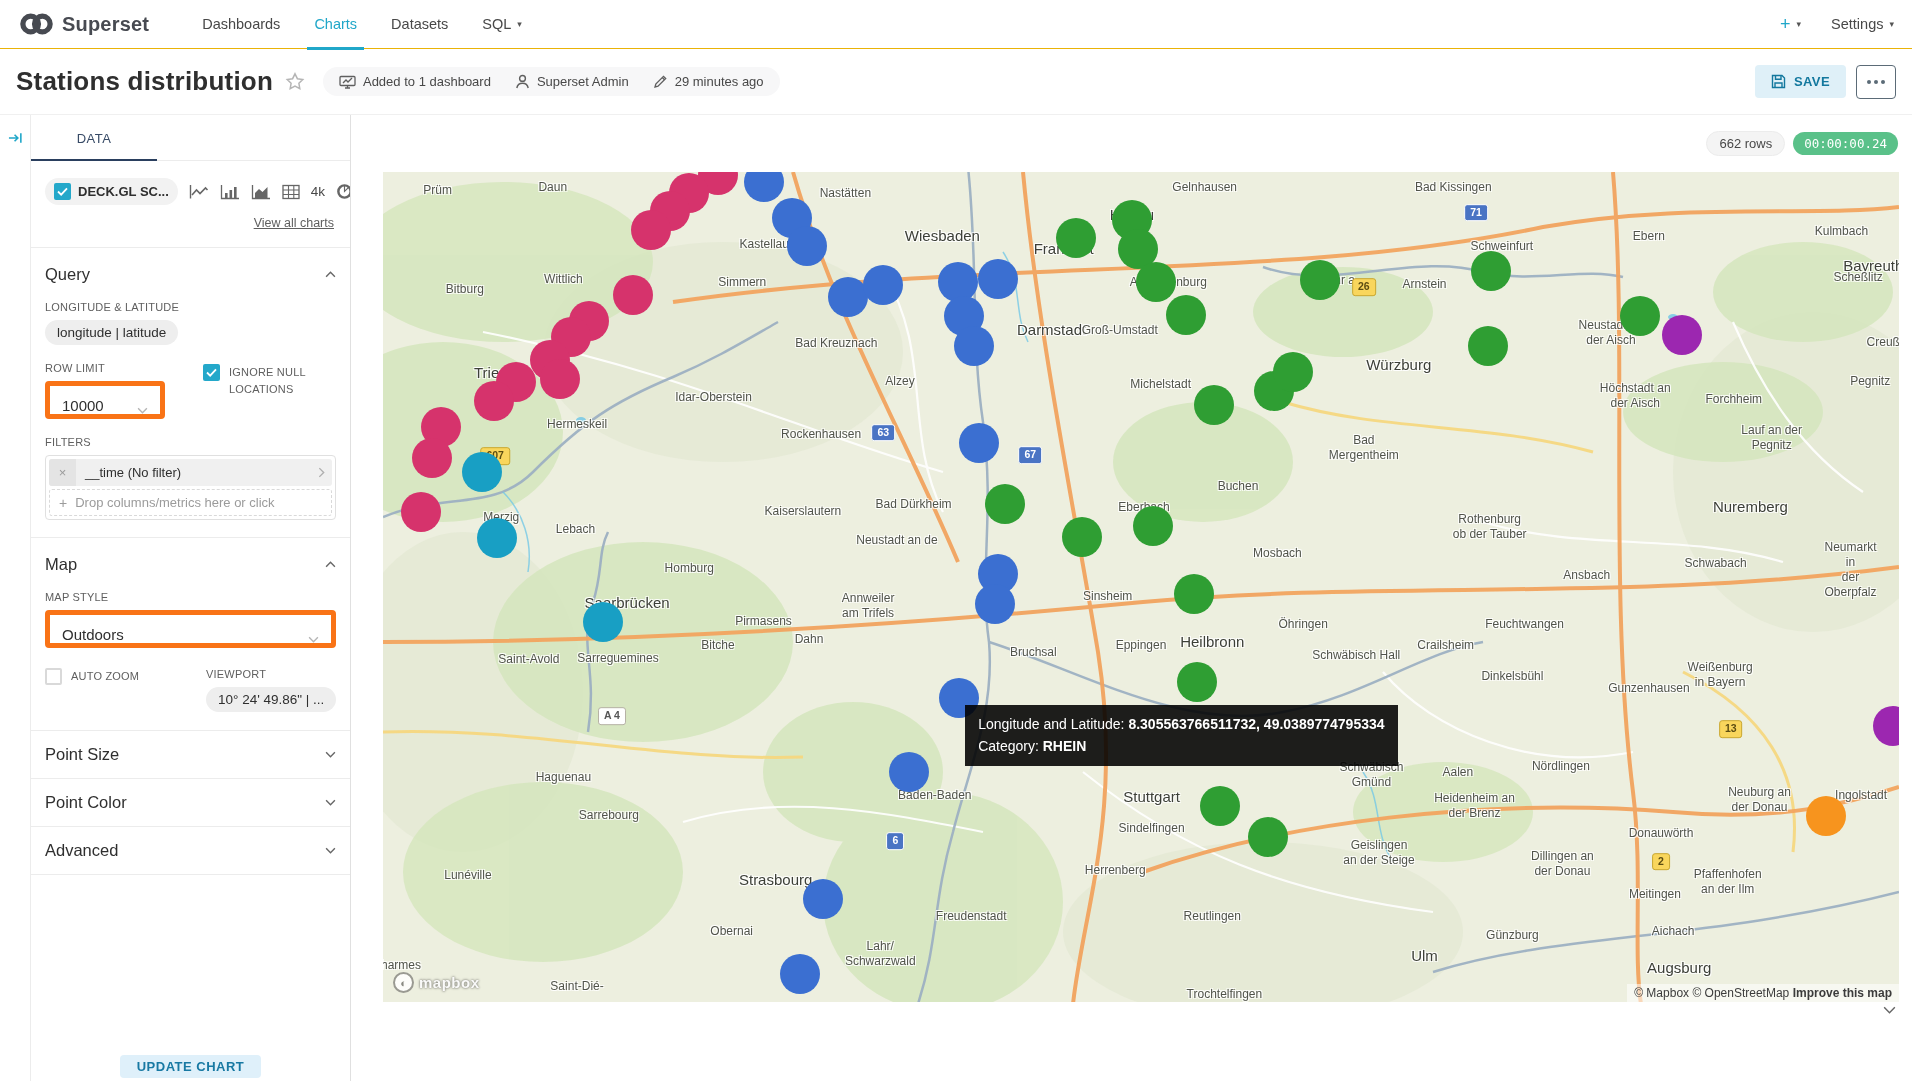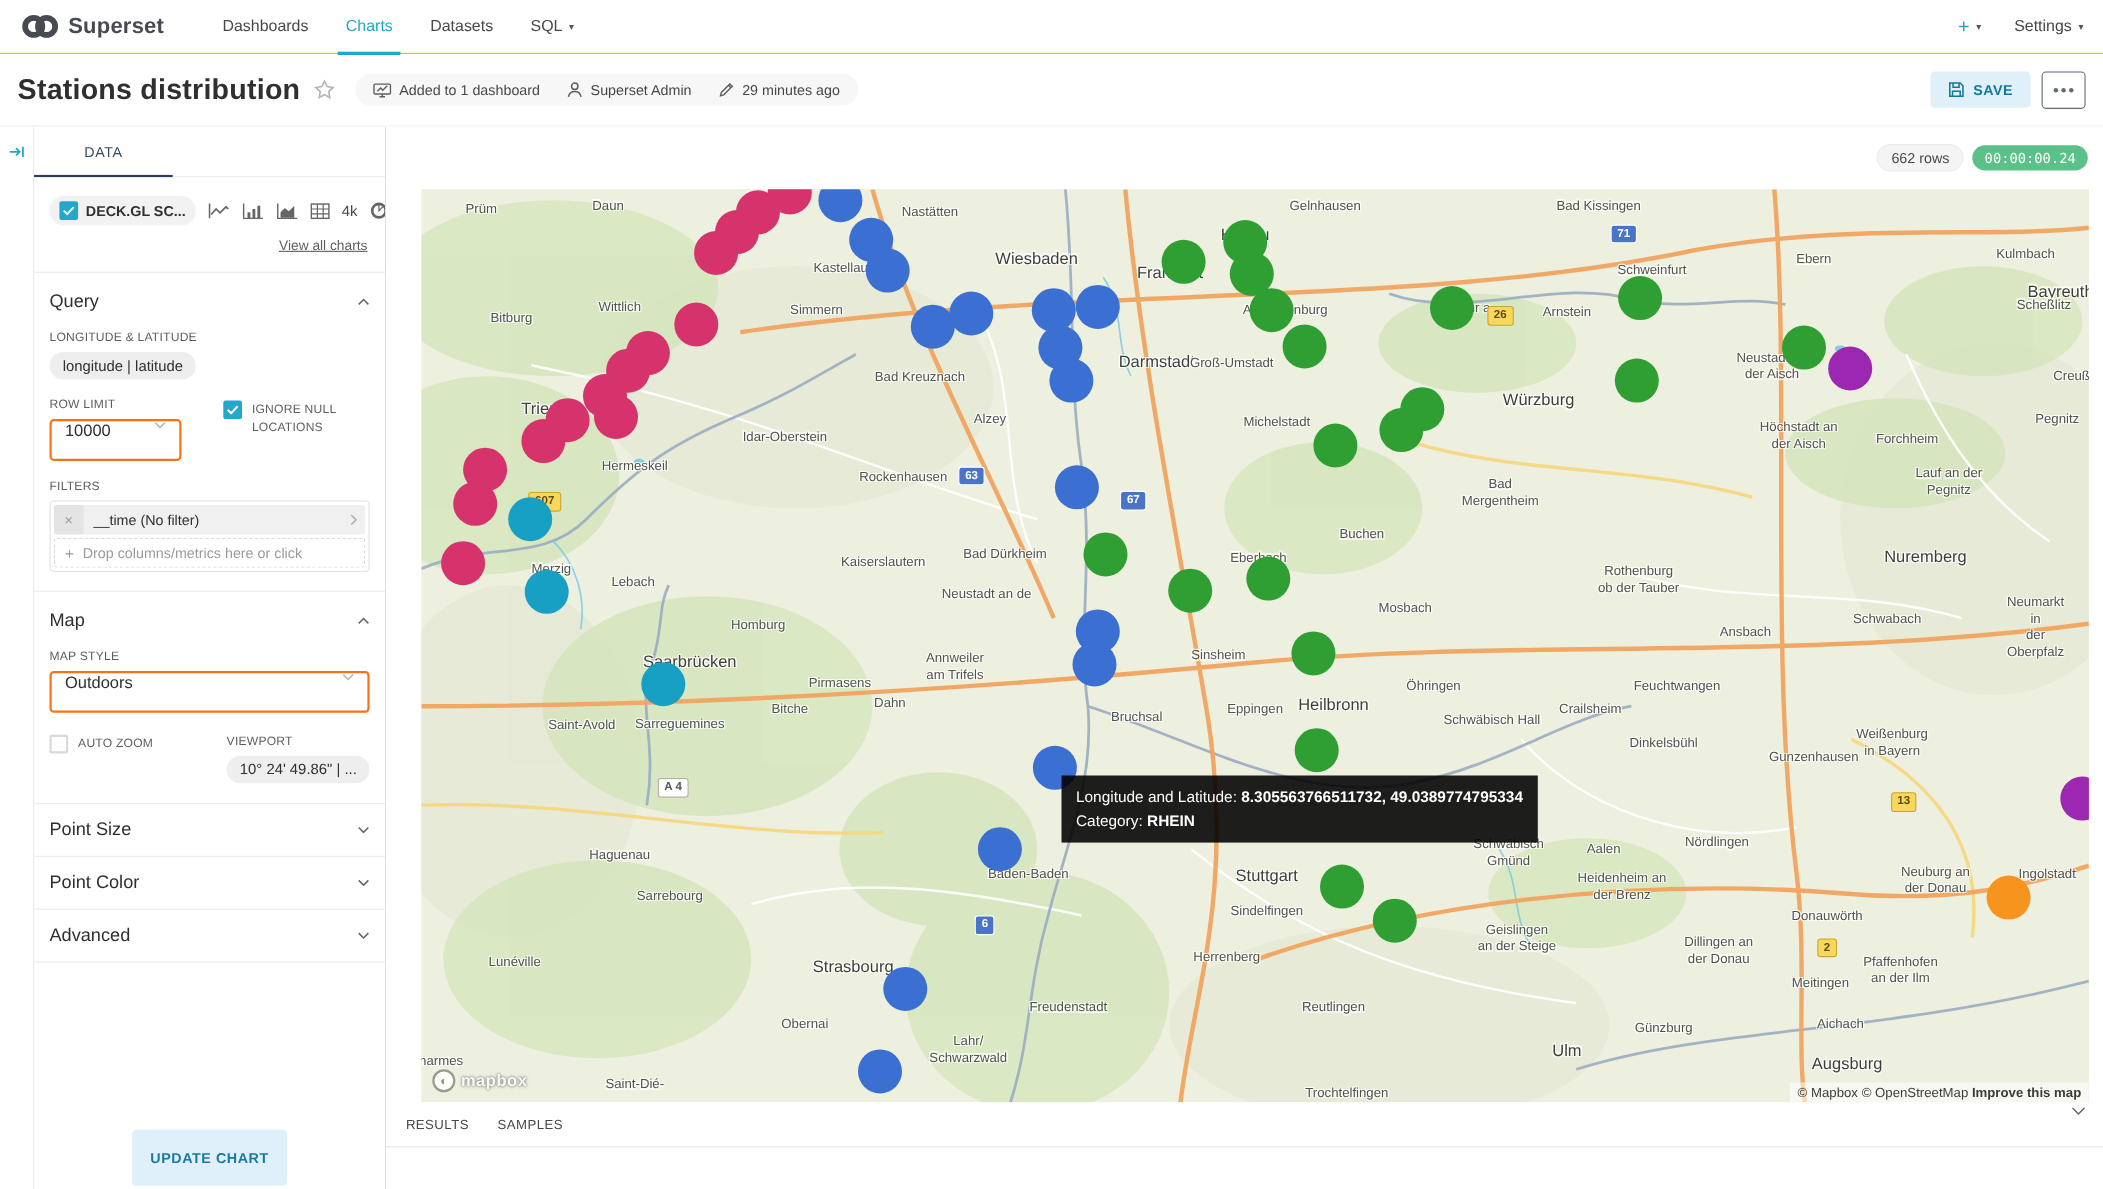--- a/index.html
+++ b/index.html
@@ -42,37 +42,37 @@
 .viz-label{font-size:13px;font-weight:700;color:#2f2f2f;white-space:nowrap}
 .icon-btn{display:flex;cursor:pointer}
 .res-4k{font-size:13.5px;color:#484848;cursor:pointer}
 .view-all{align-self:flex-end;margin:11px 16px 0;font-size:12.5px;color:#5f5f5f;text-decoration:underline;cursor:pointer}
 .divider{border-top:1px solid #ececec;margin-top:17px;flex:none}
 .section{padding:0 14px}
 .sec-head{display:flex;justify-content:space-between;align-items:center;padding-top:17px;font-size:16.5px;color:#2f2f2f;cursor:pointer}
 .ctl-label{font-size:11px;color:#5f5f5f;margin-top:17px;letter-spacing:.2px}
 .pill{display:inline-flex;background:#eee;border-radius:13px;padding:5px 12px;font-size:13.5px;color:#2f2f2f;margin-top:7px;white-space:nowrap}
 .two-col{display:flex}
-.select{border:2px solid #f97316;border-radius:4px;height:38px;display:flex;align-items:flex-start;justify-content:space-between;padding:0 12px;font-size:15px;margin-top:7px;cursor:pointer;background:#fff}
+.select{border:5px solid #f97316;border-radius:4px;height:38px;display:flex;align-items:flex-end;justify-content:space-between;padding:0 12px;font-size:15px;margin-top:7px;cursor:pointer;background:#fff}
 .row-limit-select{width:120px}
 .cb{width:17px;height:17px;border-radius:2px;flex:none;display:flex;align-items:center;justify-content:center;cursor:pointer}
 .cb.checked{background:#24a8ca}
 .cb.unchecked{border:2px solid #d9d9d9;background:#fff}
 .cb-row{display:flex;gap:9px;align-items:flex-start}
 .cb-label{font-size:11px;color:#5f5f5f;line-height:1.5;letter-spacing:.2px}
 .filter-box{border:1px solid #e0e0e0;border-radius:4px;margin-top:7px;padding:3px}
 .filter-row{display:flex;align-items:center;background:#f0f0f0;border-radius:3px;overflow:hidden;height:27px;cursor:pointer}
 .filter-x{width:27px;height:100%;background:#e4e4e4;color:#9b9b9b;display:flex;align-items:center;justify-content:center;font-size:13px;cursor:pointer}
 .filter-name{flex:1;padding-left:9px;font-size:13px;color:#2f2f2f}
 .filter-arrow{display:flex;padding-right:7px}
 .drop-row{margin-top:3px;border:1px dashed #d9d9d9;border-radius:3px;height:27px;display:flex;align-items:center;gap:8px;padding-left:9px;color:#9b9b9b;font-size:13px;cursor:pointer}
 .viewport-col{margin-left:auto;display:flex;flex-direction:column;align-items:flex-start;width:130px}
 .collapsed-row{padding:14px 14px;font-size:16.5px;color:#2f2f2f;display:flex;justify-content:space-between;align-items:center;cursor:pointer}
 .update-wrap{margin-top:auto;display:flex;justify-content:center;padding-bottom:3px}
-.update-btn{background:#dff0fa;color:#1879a3;font-weight:700;font-size:13px;letter-spacing:.5px;padding:18px 17px;border-radius:4px;border:none;cursor:pointer}
+.update-btn{background:#dff0fa;color:#1879a3;font-weight:700;font-size:13px;letter-spacing:.5px;padding:4px 17px;border-radius:4px;border:none;cursor:pointer}
 
 
 .chart-area{flex:1;display:flex;flex-direction:column;min-width:0;background:#fff}
 .badges-row{height:57px;display:flex;align-items:center;justify-content:flex-end;gap:8px;padding-right:14px;flex:none}
 .rows-badge{background:#f4f4f4;border:1px solid #ececec;border-radius:13px;padding:4px 12px;font-size:13px;color:#484848}
 .timer-badge{background:#5ac189;color:#fff;border-radius:13px;padding:4px 11px;font-size:12.5px;font-family:"DejaVu Sans Mono",monospace}
 .map{position:relative;margin:0 13px 0 32px;height:830px;background:#edefdf;overflow:hidden;flex:none;cursor:grab}
 .map svg.base{position:absolute;inset:0;z-index:1}
 .map-label{position:absolute;transform:translate(-50%,-50%);font-size:12px;color:#50534a;white-space:pre-line;text-align:center;line-height:1.25;z-index:2;
  text-shadow:-1px -1px 0 rgba(255,255,255,.85),1px -1px 0 rgba(255,255,255,.85),-1px 1px 0 rgba(255,255,255,.85),1px 1px 0 rgba(255,255,255,.85)}
@@ -637,19 +637,15 @@
         <b>Improve this map</b>
       </div>
     </div>
 
     <div class="south">
       <div class="south-chevron">
         <svg width="13" height="8" viewBox="0 0 14 9" fill="none" stroke="#666" stroke-width="1.6">
             <path d="M1 1.5l6 6 6-6"></path>
           </svg>
       </div>
-      <div class="south-tabs">
-        <span class="south-tab">RESULTS</span>
-        <span class="south-tab">SAMPLES</span>
-      </div>
     </div>
   </div>
 </div>
 
 </body></html>

